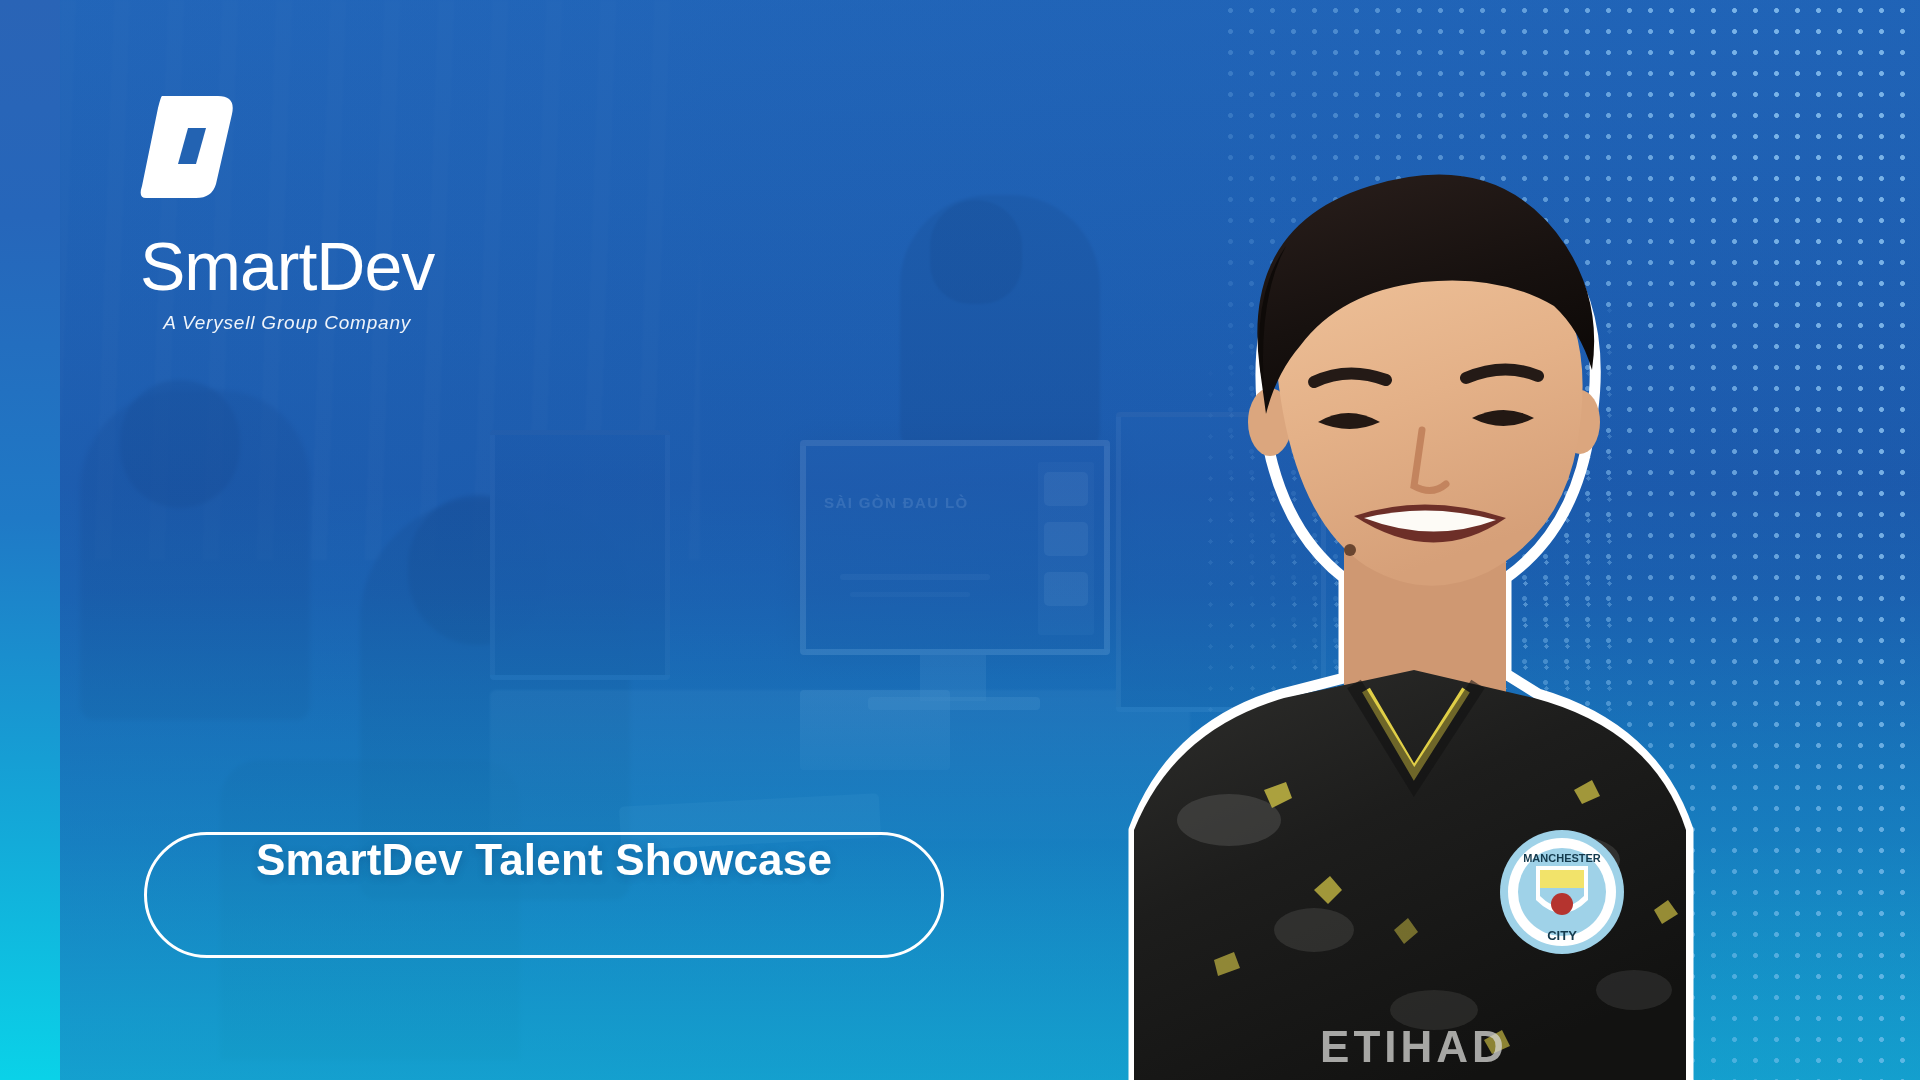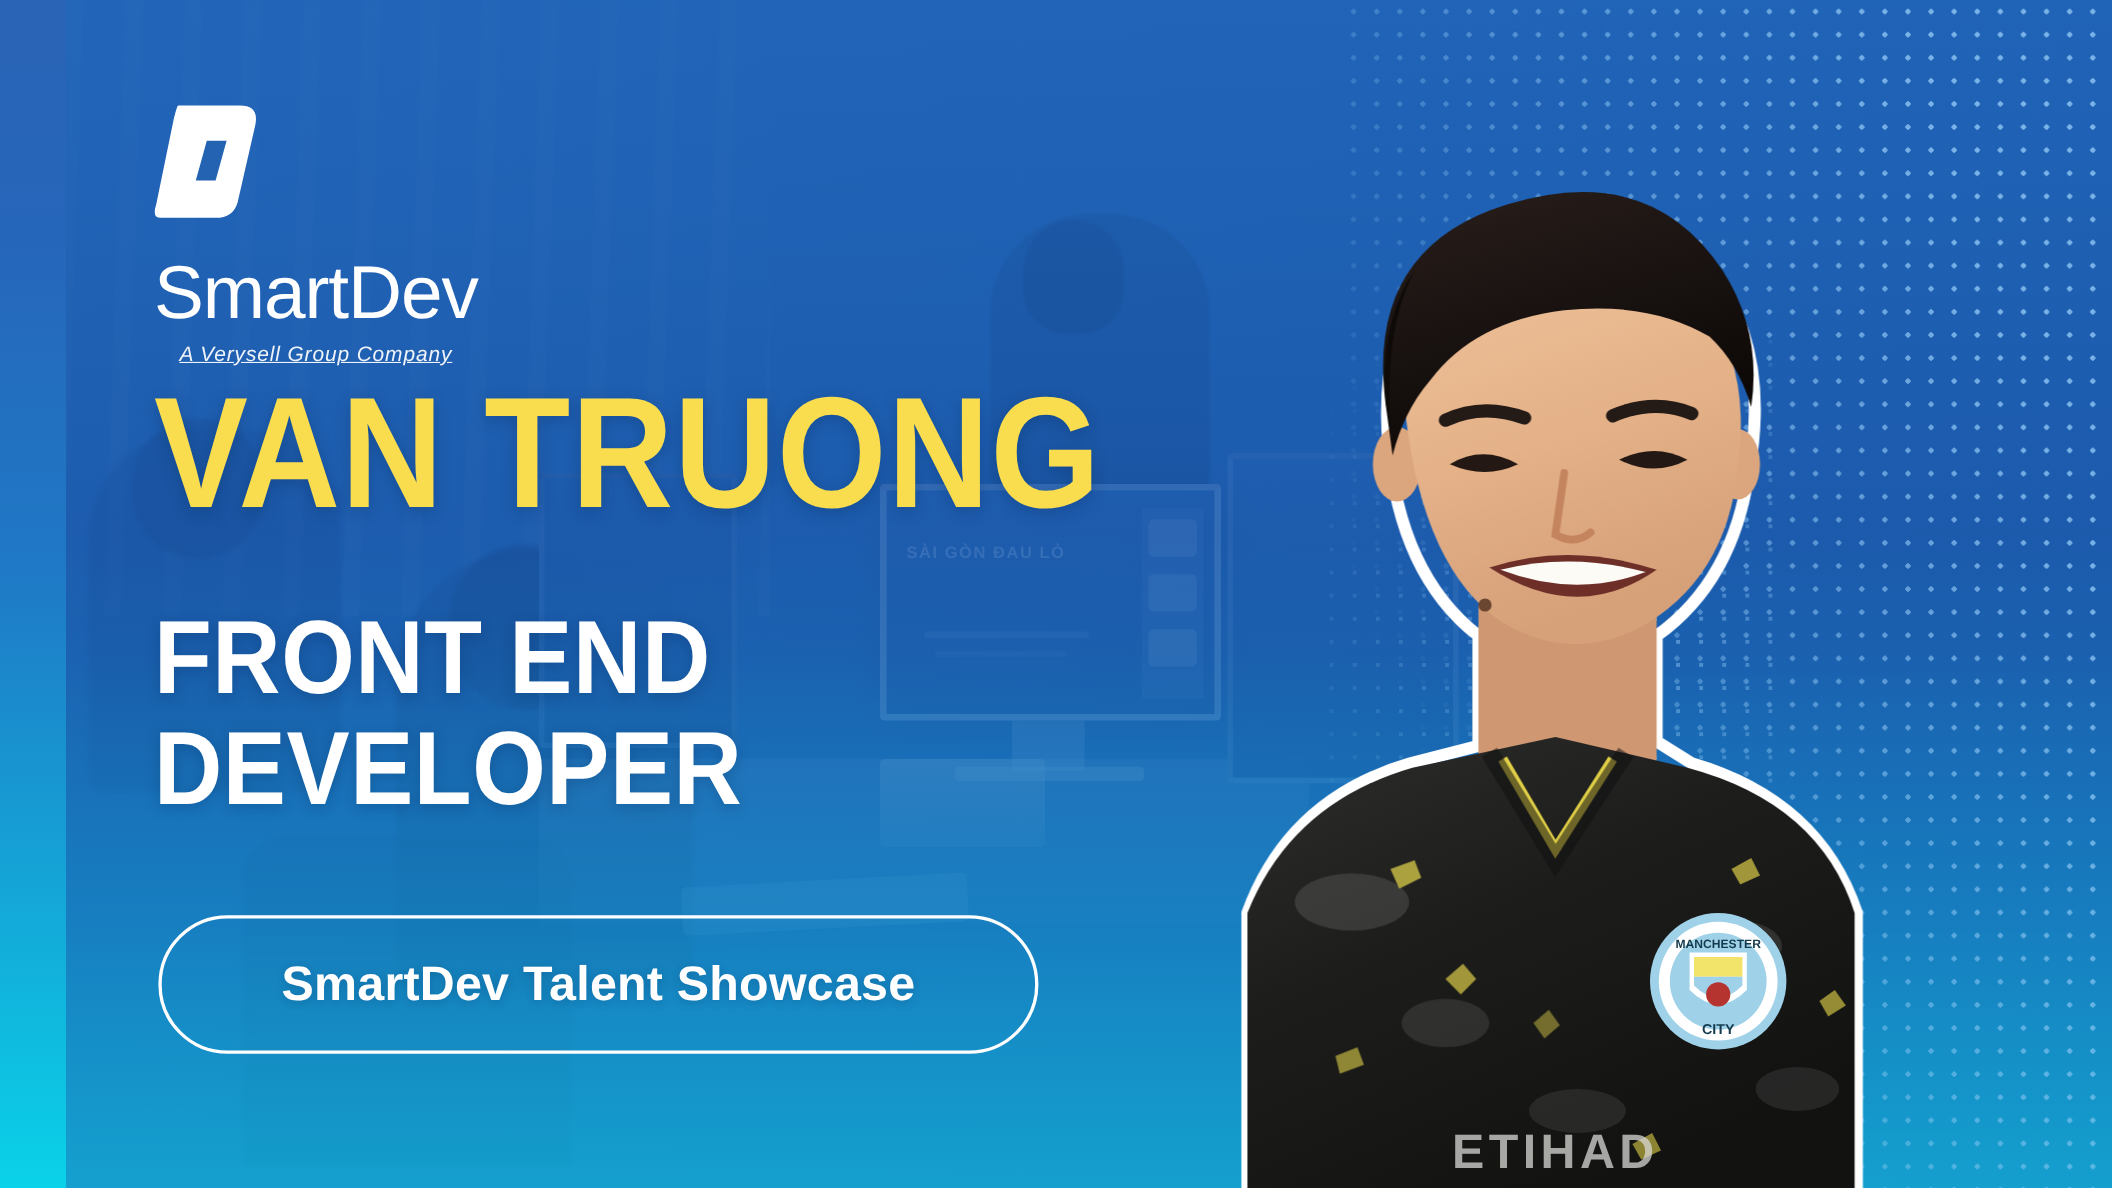--- a/index.html
+++ b/index.html
@@ -219,21 +219,20 @@
   }
   .logo-tag {
     color: rgba(255,255,255,0.93);
     font-size: 19px;
     font-style: italic;
     font-weight: 400;
     letter-spacing: 0.8px;
     text-align: center;
     margin-top: 12px;
     white-space: nowrap;
-    text-decoration: underline;
   }
 
   
   .headline {
     position: absolute;
     left: 140px; top: 340px;
     width: 1100px;
   }
   .name {
     color: #fadd4f;
@@ -260,21 +259,20 @@
   .role span { display: block; }
 
   
   .pill {
     position: absolute;
     left: 144px; top: 832px;
     width: 800px; height: 126px;
     border: 3px solid #ffffff;
     border-radius: 63px;
     display: flex;
-    align-items: center;
     justify-content: center;
     background: transparent;
     cursor: pointer;
   }
   .pill-label {
     color: #ffffff;
     font-size: 44px;
     font-weight: 700;
     letter-spacing: 0.2px;
     white-space: nowrap;
@@ -432,25 +430,18 @@
     <svg class="logo-mark" viewBox="0 0 104 112">
       <path d="M 22 8 L 78 8 Q 96 8 92 26 L 76 96 Q 72 110 56 110 L 6 110 Q -2 110 2 98 L 18 20 Q 21 8 22 8 Z" fill="#ffffff"></path>
       <path d="M 48 40 L 66 40 L 56 76 L 38 76 Z" fill="#2363b2"></path>
     </svg>
     <div class="logo-text-wrap">
       <div class="logo-word">SmartDev</div>
       <div class="logo-tag">A Verysell Group Company</div>
     </div>
   </div>
 
-  <div class="headline">
-    <div class="name">VAN TRUONG</div>
-    <div class="role">
-      <span>FRONT END</span>
-      <span>DEVELOPER</span>
-    </div>
-  </div>
 
   <div class="pill">
     <span class="pill-label">SmartDev Talent Showcase</span>
   </div>
 
 </div>
 
 </body></html>

